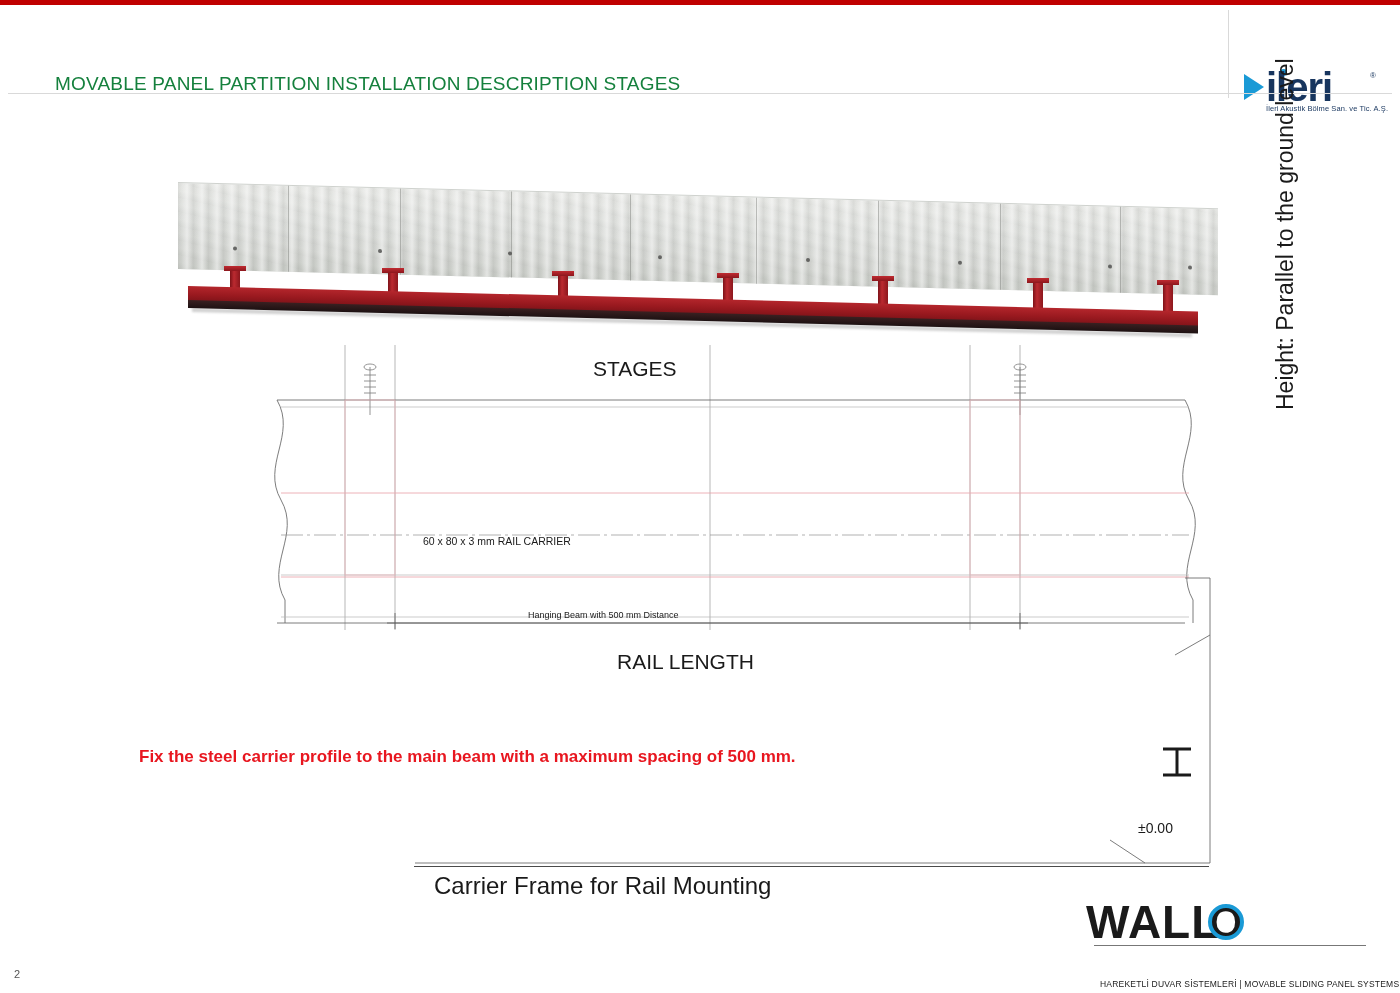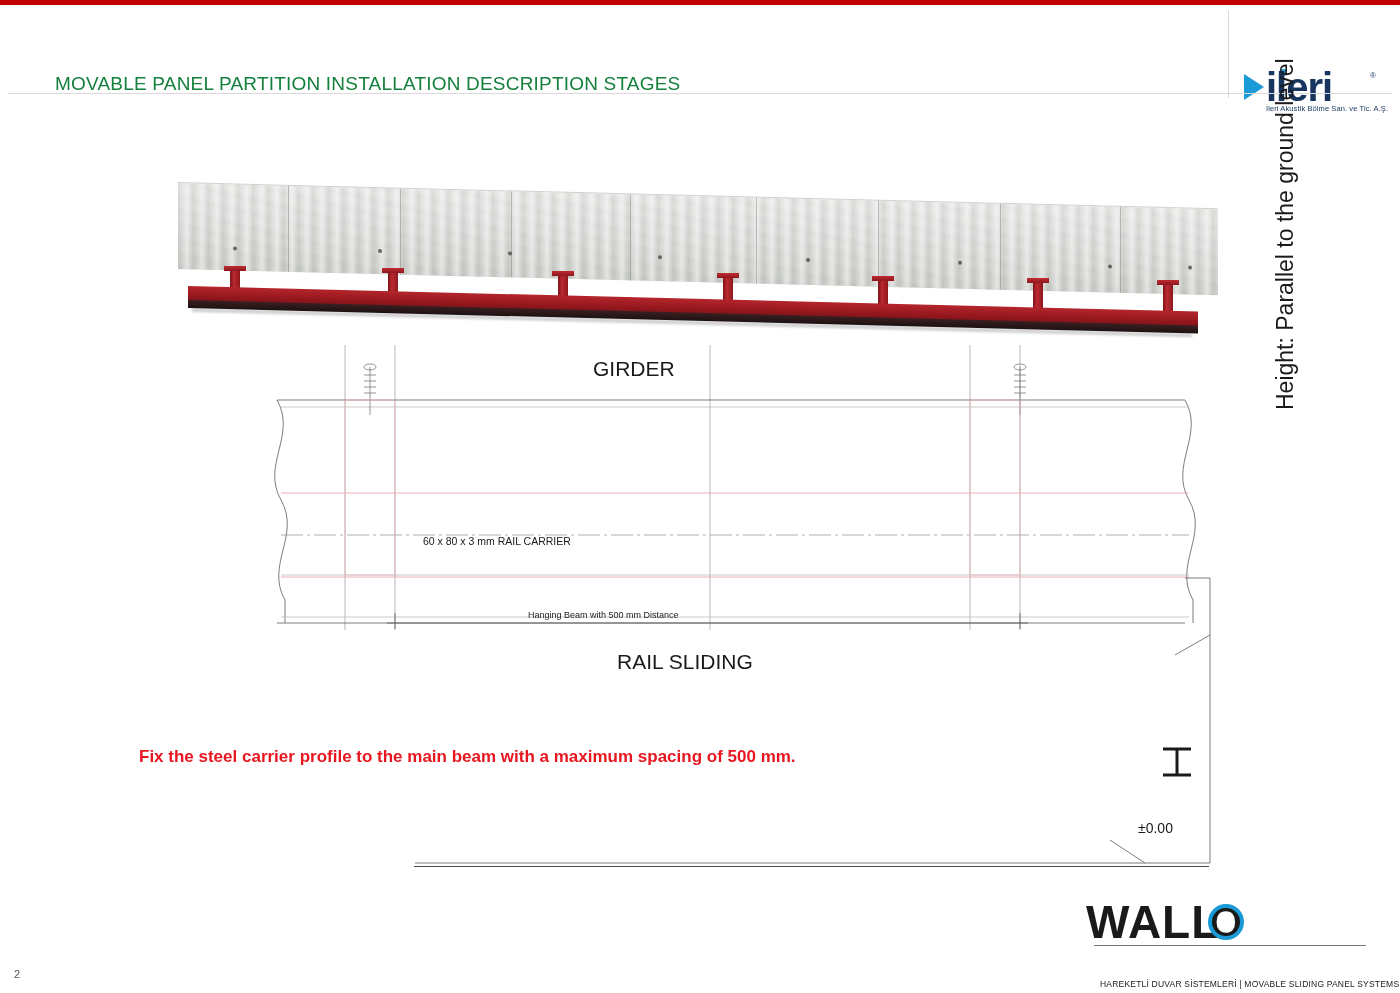--- a/index.html
+++ b/index.html
@@ -464,29 +464,30 @@
       <line x1="855" y1="495" x2="890" y2="518"></line>
     </g>
 
     <g stroke="#1a1a1a" stroke-width="3" fill="none">
       <line x1="908" y1="404" x2="936" y2="404"></line>
       <line x1="908" y1="430" x2="936" y2="430"></line>
       <line x1="922" y1="404" x2="922" y2="430"></line>
     </g>
   </svg>
 
-  <div class="lbl-girder">GIRDER</div>
+  <div class="lbl-girder">STAGES</div>
   <div class="lbl-carrier">60 x 80 x 3 mm RAIL CARRIER</div>
   <div class="lbl-hanging">Hanging Beam with 500 mm Distance</div>
-  <div class="lbl-rail-length">RAIL SLIDING</div>
+  <div class="lbl-rail-length">RAIL LENGTH</div>
   <div class="lbl-zero">±0.00</div>
   <div class="lbl-height">Height: Parallel to the ground level</div>
   <div class="lbl-warning">Fix the steel carrier profile to the main beam with a maximum spacing of 500 mm.</div>
 
   <div class="caption-rule"></div>
+  <div class="lbl-caption">Carrier Frame for Rail Mounting</div>
 
   <div class="page-num">2</div>
 
   <div class="turkowall">
     <div class="tw-word">WALL</div>
     <div class="tw-word" style="left:122px;">O</div>
     <div class="tw-ring"></div>
     <div class="tw-underline"></div>
     <div class="tw-sub">HAREKETLİ DUVAR SİSTEMLERİ  |  MOVABLE SLIDING PANEL SYSTEMS</div>
   </div>

